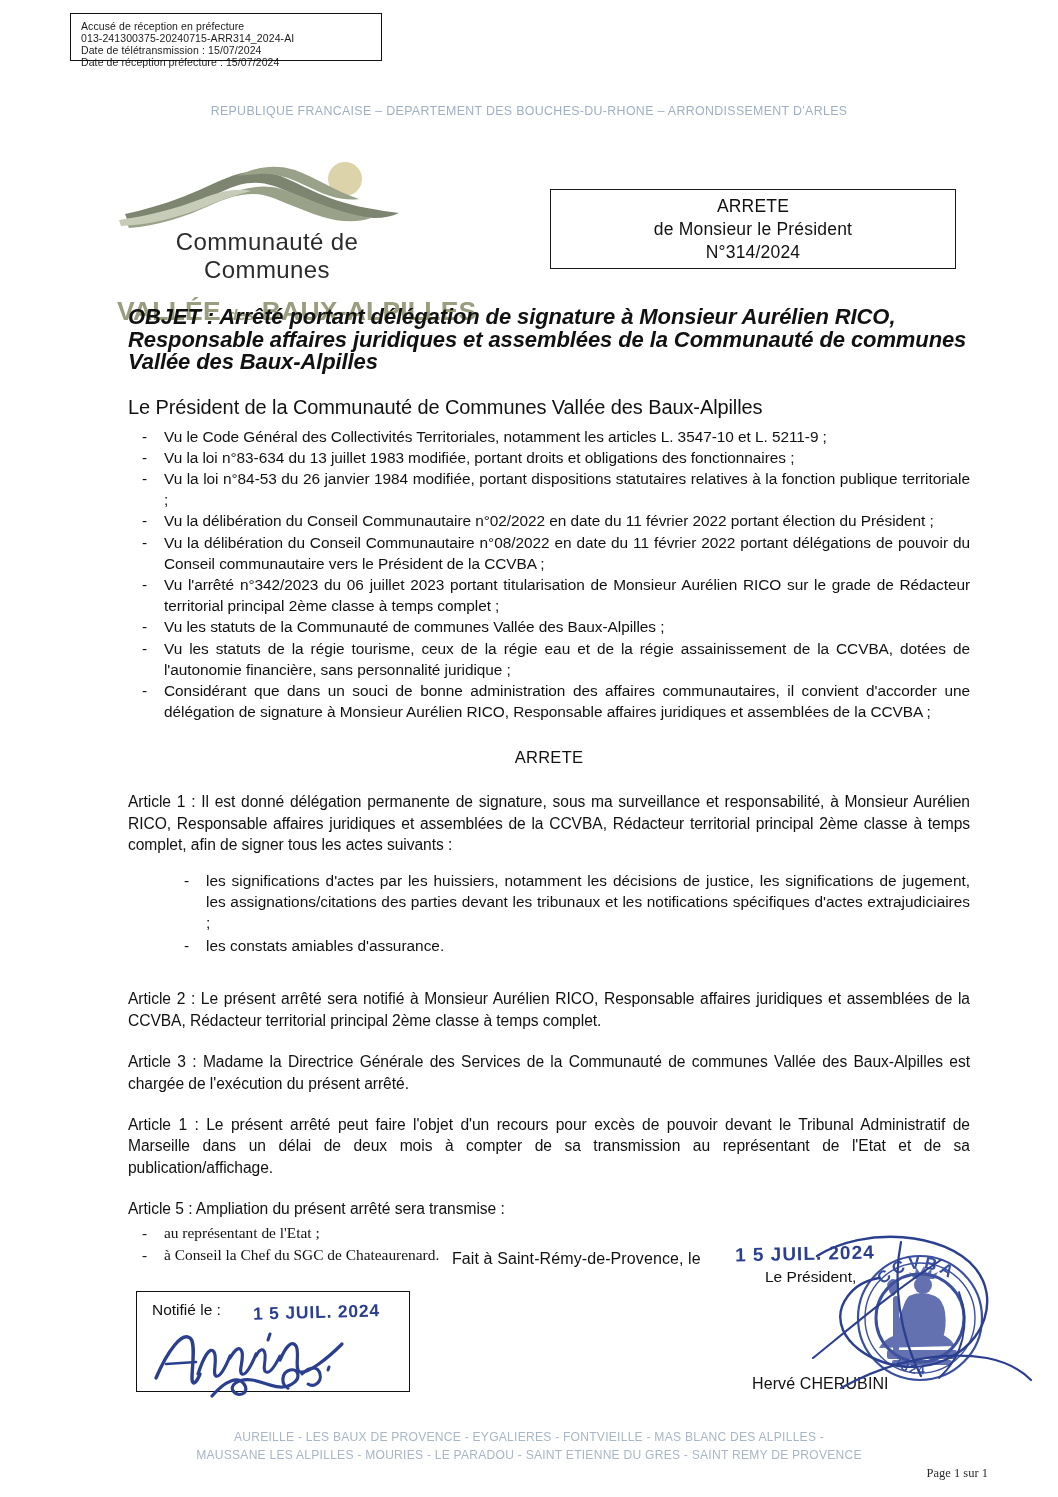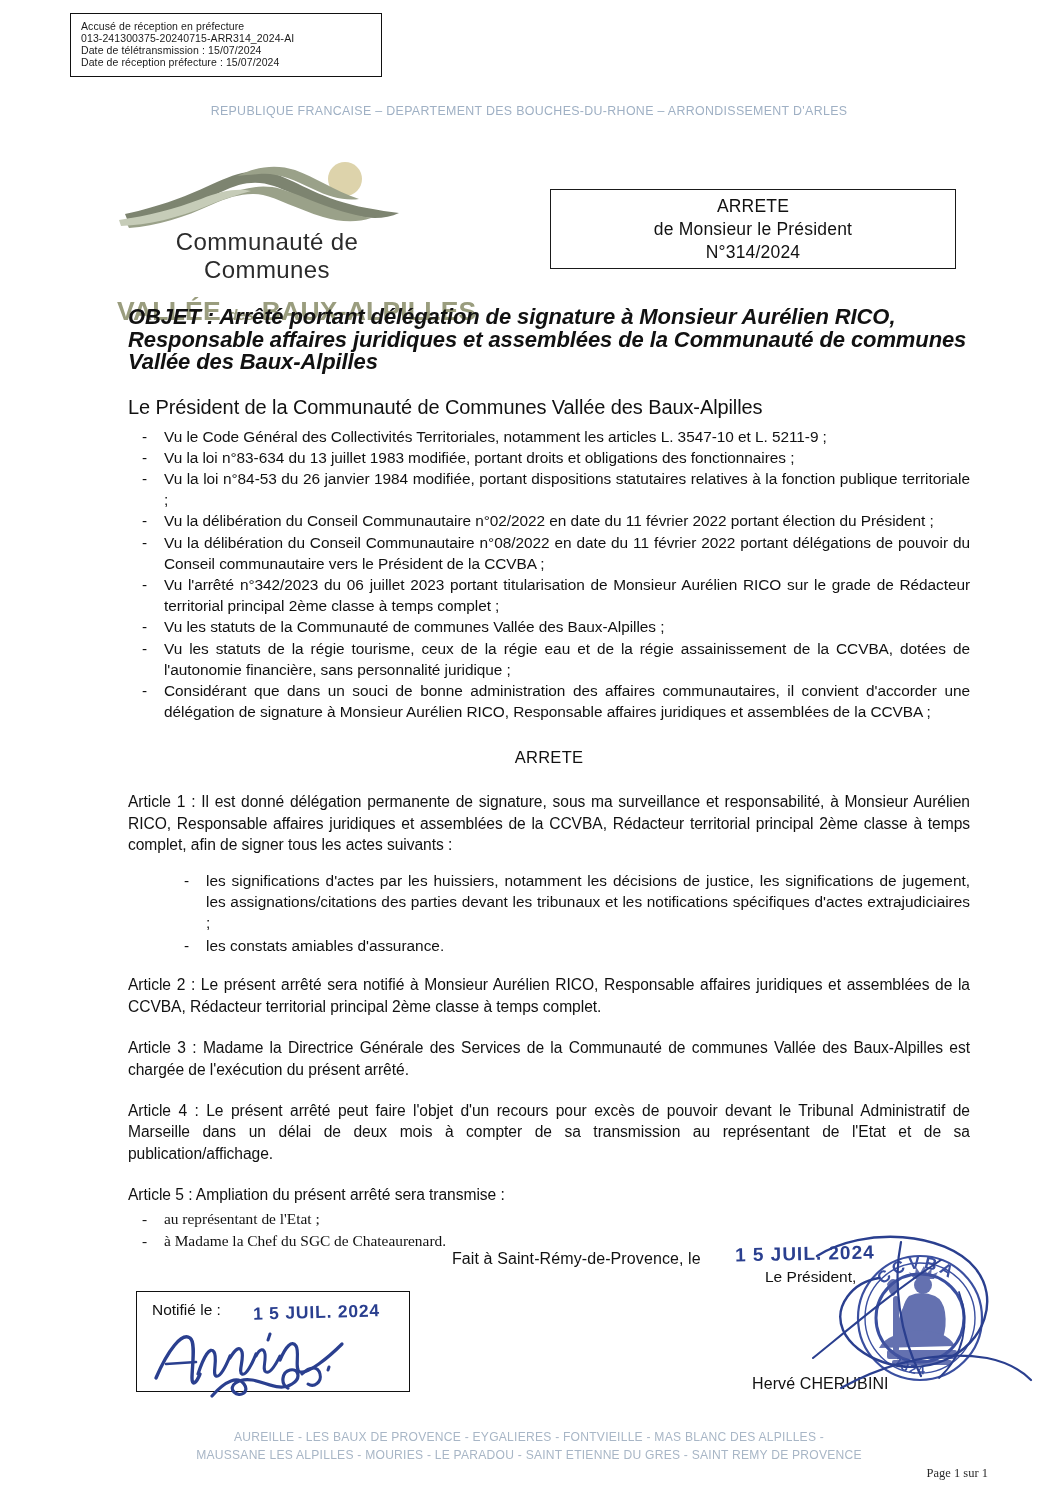--- a/index.html
+++ b/index.html
@@ -6,21 +6,21 @@
   body{font-family:"Liberation Sans",sans-serif;}
   .page{
     position:relative;
     width:1058px;height:1497px;
     background:#ffffff;
     overflow:hidden;
   }
 
   
   .prefbox{
-    position:absolute;left:70px;top:13px;width:312px;height:64px;
+    position:absolute;left:70px;top:13px;width:312px;height:48px;
     border:1.6px solid #111;
     box-sizing:border-box;
     padding:6px 0 18px 10px;
   }
   .prefbox div{
     font-size:10.5px;line-height:12.1px;color:#1a1a1a;
     font-family:"Liberation Sans",sans-serif;
     white-space:nowrap;letter-spacing:.1px;
   }
 
@@ -86,21 +86,21 @@
   .center-arrete{
     text-align:center;font-size:16.5px;margin:26px 0 24px 0;letter-spacing:.3px;
   }
 
   p.art{
     font-size:15.6px;line-height:21.4px;text-align:justify;
     margin:0 0 20px 0;letter-spacing:-.05px;
   }
   p.art.tight{margin-bottom:14px;}
 
-  ul.dash2{list-style:none;margin:0 0 18px 0;padding:0;}
+  ul.dash2{list-style:none;margin:0 0 32px 0;padding:0;}
   ul.dash2>li{
     position:relative;font-size:15.4px;line-height:21.2px;
     padding-left:78px;text-align:justify;margin-bottom:2px;
   }
   ul.dash2>li::before{content:"-";position:absolute;left:56px;top:0;}
 
   ul.dash3{list-style:none;margin:0;padding:0;}
   ul.dash3>li{
     position:relative;font-size:15.4px;line-height:22px;padding-left:36px;font-family:Liberation Serif, serif;
   }
@@ -214,26 +214,26 @@
 
     <p class="art tight">Article 1 : Il est donné délégation permanente de signature, sous ma surveillance et responsabilité, à Monsieur Aurélien RICO, Responsable affaires juridiques et assemblées de la CCVBA, Rédacteur territorial principal 2ème classe à temps complet, afin de signer tous les actes suivants :</p>
 
     <ul class="dash2">
       <li>les significations d'actes par les huissiers, notamment les décisions de justice, les significations de jugement, les assignations/citations des parties devant les tribunaux et les notifications spécifiques d'actes extrajudiciaires ;</li>
       <li>les constats amiables d'assurance.</li>
     </ul>
 
     <p class="art">Article 2 : Le présent arrêté sera notifié à Monsieur Aurélien RICO, Responsable affaires juridiques et assemblées de la CCVBA, Rédacteur territorial principal 2ème classe à temps complet.</p>
     <p class="art">Article 3 : Madame la Directrice Générale des Services de la Communauté de communes Vallée des Baux-Alpilles est chargée de l'exécution du présent arrêté.</p>
-    <p class="art">Article 4 : Le présent arrêté peut faire l'objet d'un recours pour excès de pouvoir devant le Tribunal Administratif de Marseille dans un délai de deux mois à compter de sa transmission au représentant de l'Etat et de sa publication/affichage.</p>
+    <p class="art">Article 1 : Le présent arrêté peut faire l'objet d'un recours pour excès de pouvoir devant le Tribunal Administratif de Marseille dans un délai de deux mois à compter de sa transmission au représentant de l'Etat et de sa publication/affichage.</p>
 
     <p class="art tight" style="margin-bottom:2px">Article 5 : Ampliation du présent arrêté sera transmise :</p>
     <ul class="dash3">
       <li>au représentant de l'Etat ;</li>
-      <li>à Madame la Chef du SGC de Chateaurenard.</li>
+      <li>à Conseil la Chef du SGC de Chateaurenard.</li>
     </ul>
   </div>
 
   <div class="faitline">Fait à Saint-Rémy-de-Provence, le</div>
   <div class="stamp-date-right">1 5 JUIL. 2024</div>
   <div class="presid">Le Président,</div>
   <div class="cherubini">Hervé CHERUBINI</div>
 
   <div class="ink" style="left:835px;top:1238px;">
     <svg width="200" height="175" viewBox="0 0 200 175">

